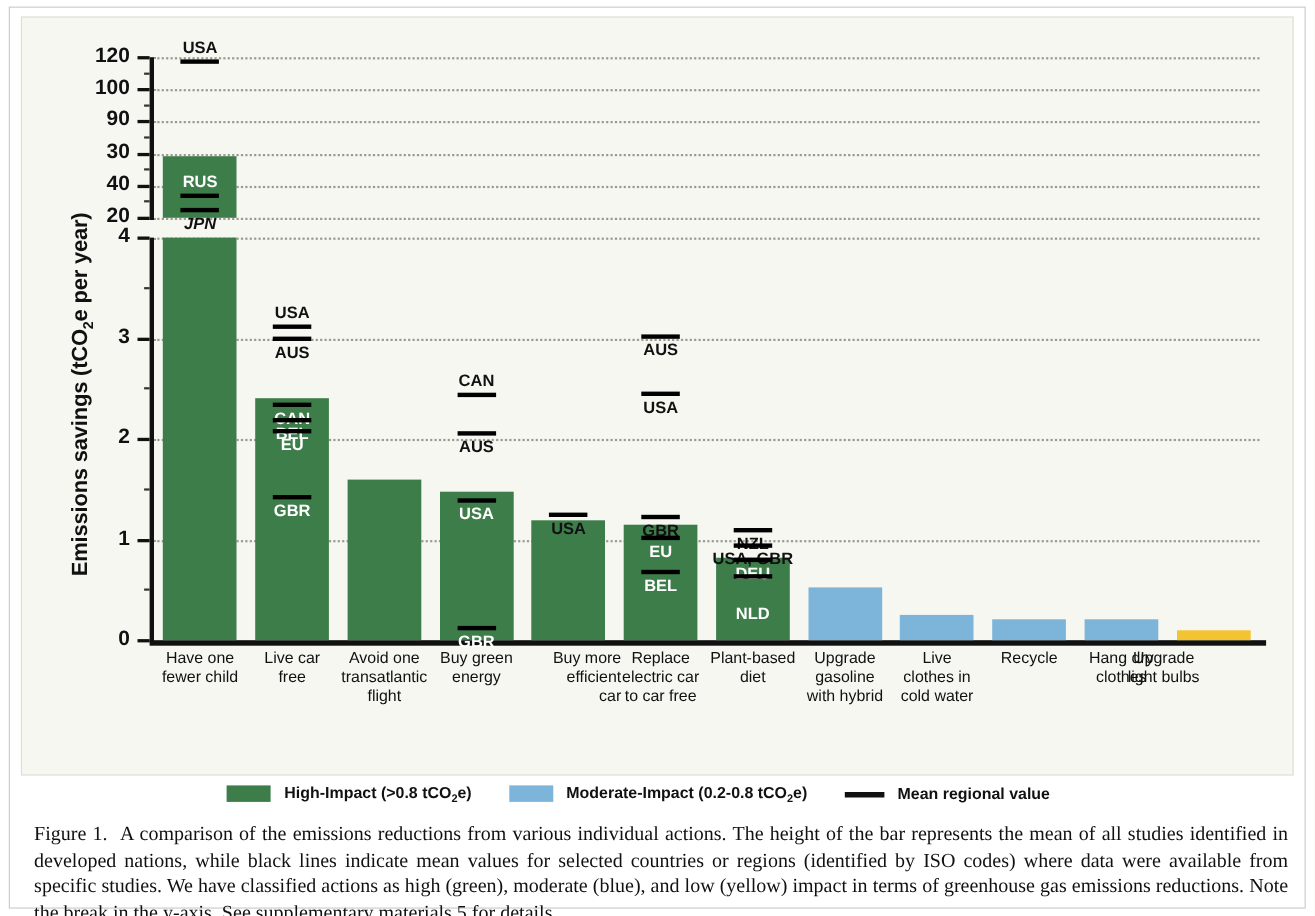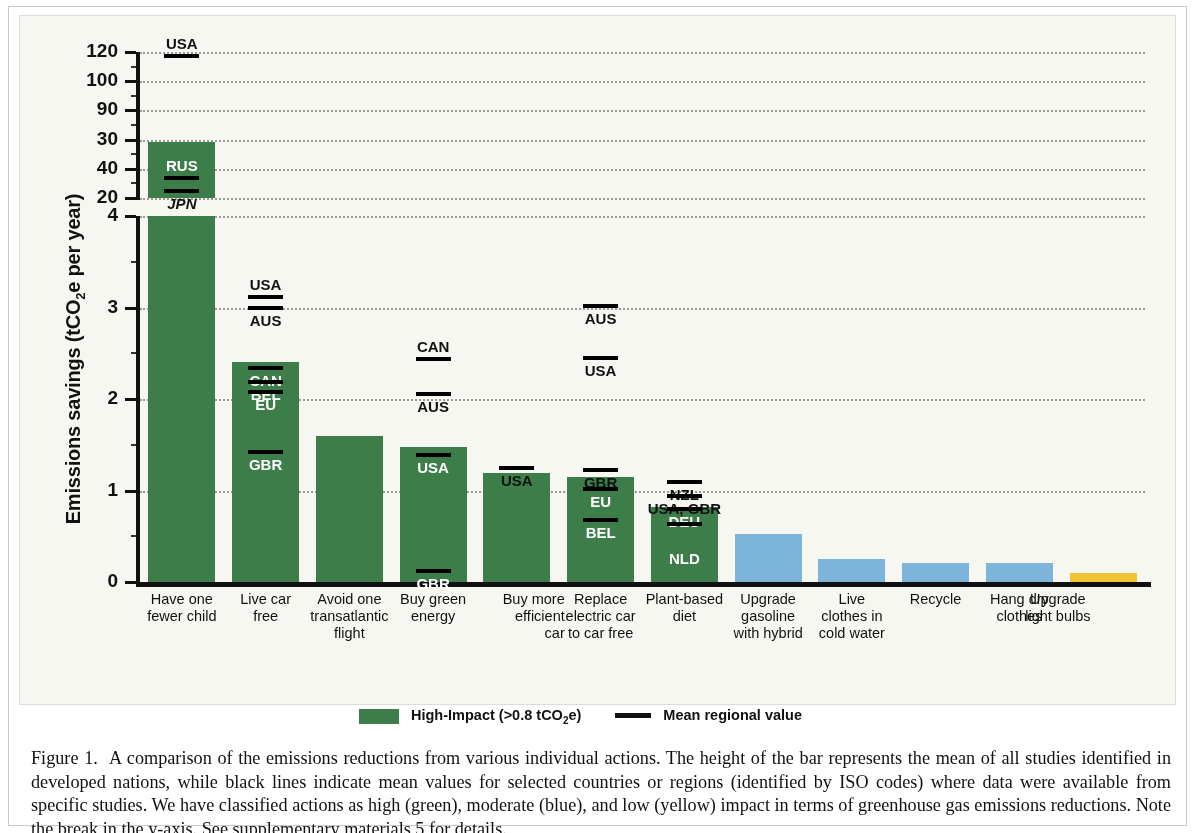--- a/index.html
+++ b/index.html
@@ -64,21 +64,21 @@
   .mlabel.inside{color:#ffffff;}
   .mlabel.outside{color:#111111;}
   
   .xlabel{
     position:absolute;font-size:14.5px;color:#111;text-align:center;
     line-height:1.18;
   }
   
   .legend{
     position:absolute;left:10px;top:700px;width:1157px;height:30px;
-    display:flex;align-items:flex-start;justify-content:center;gap:0px;
+    display:flex;align-items:center;justify-content:center;gap:0px;
   }
   .legend-item{display:flex;align-items:center;margin-right:34px;}
   .legend-swatch{width:40px;height:15px;margin-right:12px;}
   .legend-line{width:36px;height:5px;background:#111;margin-right:12px;}
   .legend-text{font-size:14.5px;font-weight:bold;color:#111;white-space:nowrap;}
   .legend-text sub{font-size:10px;}
   
   .caption{
     position:absolute;left:22px;top:740px;width:1140px;
     font-family:"Liberation Serif", serif;
@@ -262,20 +262,24 @@
         </div>
       </div>
   </div>
 
   <div class="legend" id="legend">
       <div class="legend-item">
         <div class="legend-swatch" style="background: rgb(61, 125, 74);"></div>
         <div class="legend-text">High-Impact (&gt;0.8 tCO<sub>2</sub>e)</div>
       </div>
       <div class="legend-item">
+        <div class="legend-swatch" style="background: rgb(125, 181, 218);"></div>
+        <div class="legend-text">Moderate-Impact (0.2-0.8 tCO<sub>2</sub>e)</div>
+      </div>
+      <div class="legend-item">
         <div class="legend-line"></div>
         <div class="legend-text">Mean regional value</div>
       </div>
     </div>
 
   <div class="caption">
     <b>Figure 1.</b>&nbsp;&nbsp;<span>A comparison of the emissions reductions from various individual actions. The height of the bar represents the mean of all studies identified in developed nations, while black lines indicate mean values for selected countries or regions (identified by ISO codes) where data were available from specific studies. We have classified actions as high (green), moderate (blue), and low (yellow) impact in terms of greenhouse gas emissions reductions. Note the break in the y-axis. See supplementary materials 5 for details.</span>
   </div>
 
 </div>

